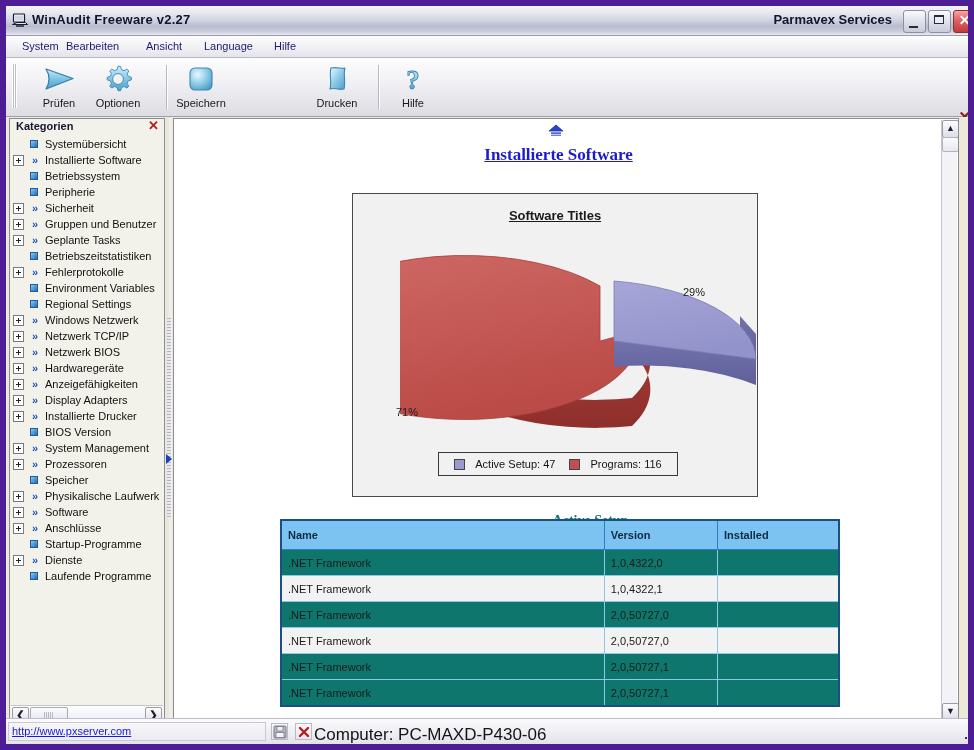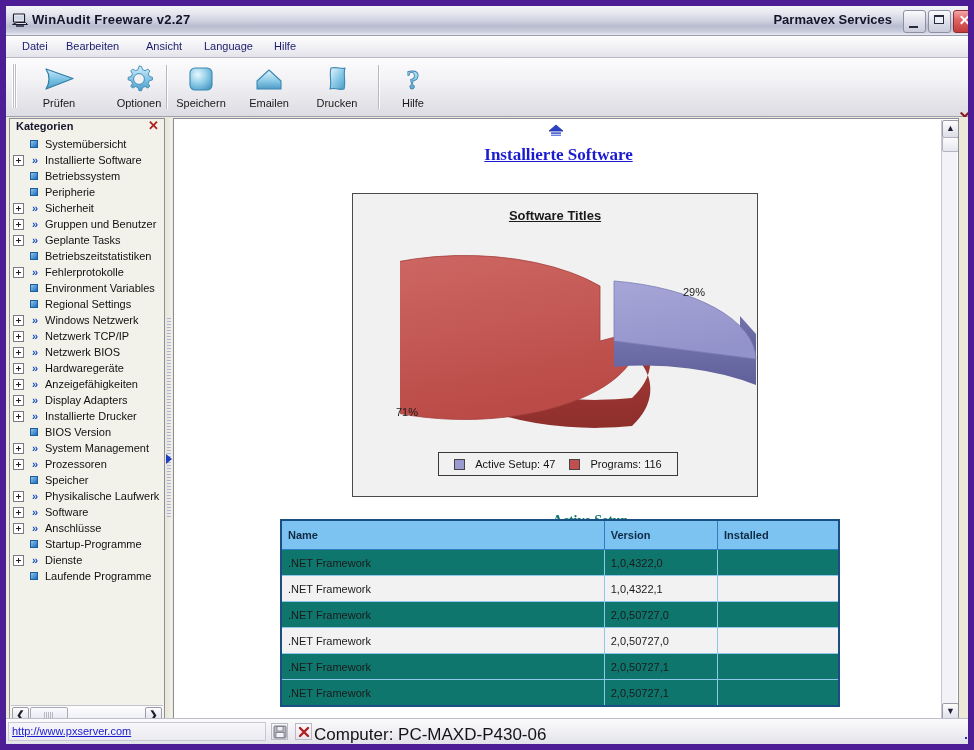--- a/index.html
+++ b/index.html
@@ -388,21 +388,21 @@
       <div class="winbtn">
           <span class="max-g"></span>
         </div>
       <div class="winbtn close">
         <span class="close-g">✕</span>
       </div>
     </div>
   </div>
 
   <div class="menubar">
-    <span class="mi" style="left:16px;">Datei</span>
+    <span class="mi" style="left:16px;">System</span>
     <span class="mi" style="left:60px;">Bearbeiten</span>
     <span class="mi" style="left:140px;">Ansicht</span>
     <span class="mi" style="left:198px;">Language</span>
     <span class="mi" style="left:268px;">Hilfe</span>
   </div>
 
   <div class="toolbar">
     <span class="tb-grip"></span>
 
     <div class="tb-item" style="left:22px;">
@@ -414,21 +414,21 @@
                 <stop offset="0.5" stop-color="#7cc4e4"></stop>
                 <stop offset="1" stop-color="#4f9dc6"></stop>
           </linearGradient>
             </defs>
           <path d="M6 4 L33 13.5 L6 24 C10 18 10 10 6 4 Z" fill="url(#gA)" stroke="#2d7ba5" stroke-width="1.2" stroke-linejoin="round"></path>
         </svg>
       </div>
       <div class="tb-label">Prüfen</div>
     </div>
 
-    <div class="tb-item" style="left:102px;">
+    <div class="tb-item" style="left:81px;">
       <div class="tb-ico">
         <svg width="30" height="30" viewBox="0 0 30 30">
           <defs>
               <linearGradient id="gB" x1="0" y1="0" x2="0" y2="1">
             <stop offset="0" stop-color="#d6eefb"></stop>
                 <stop offset="0.55" stop-color="#7fc5e6"></stop>
                 <stop offset="1" stop-color="#4e9cc6"></stop>
           </linearGradient>
             </defs>
           <g fill="url(#gB)" stroke="#3c87b2" stroke-width="0.9">
@@ -451,35 +451,20 @@
                 <stop offset="0.5" stop-color="#94d0ea"></stop>
                 <stop offset="1" stop-color="#4b9cc6"></stop>
           </radialGradient>
             </defs>
           <rect x="3" y="3" width="22" height="22" rx="5" fill="url(#gC)" stroke="#3c87b2" stroke-width="1.1"></rect>
         </svg>
       </div>
       <div class="tb-label">Speichern</div>
     </div>
 
-    <div class="tb-item" style="left:232px;">
-      <div class="tb-ico">
-        <svg width="30" height="26" viewBox="0 0 30 26">
-          <defs>
-              <linearGradient id="gD" x1="0" y1="0" x2="0" y2="1">
-            <stop offset="0" stop-color="#e4f5fc"></stop>
-                <stop offset="0.55" stop-color="#8ecbe8"></stop>
-                <stop offset="1" stop-color="#4d9cc6"></stop>
-          </linearGradient>
-            </defs>
-          <path d="M15 4 L27 15 L27 23 L3 23 L3 15 Z" fill="url(#gD)" stroke="#3c87b2" stroke-width="1.1" stroke-linejoin="round"></path>
-        </svg>
-      </div>
-      <div class="tb-label">Emailen</div>
-    </div>
 
     <div class="tb-item" style="left:300px;">
       <div class="tb-ico">
         <svg width="28" height="28" viewBox="0 0 28 28">
           <defs>
               <linearGradient id="gE" x1="0" y1="0" x2="1" y2="1">
             <stop offset="0" stop-color="#e9f7fd"></stop>
                 <stop offset="0.5" stop-color="#8dcae8"></stop>
                 <stop offset="1" stop-color="#4b9cc6"></stop>
           </linearGradient>

